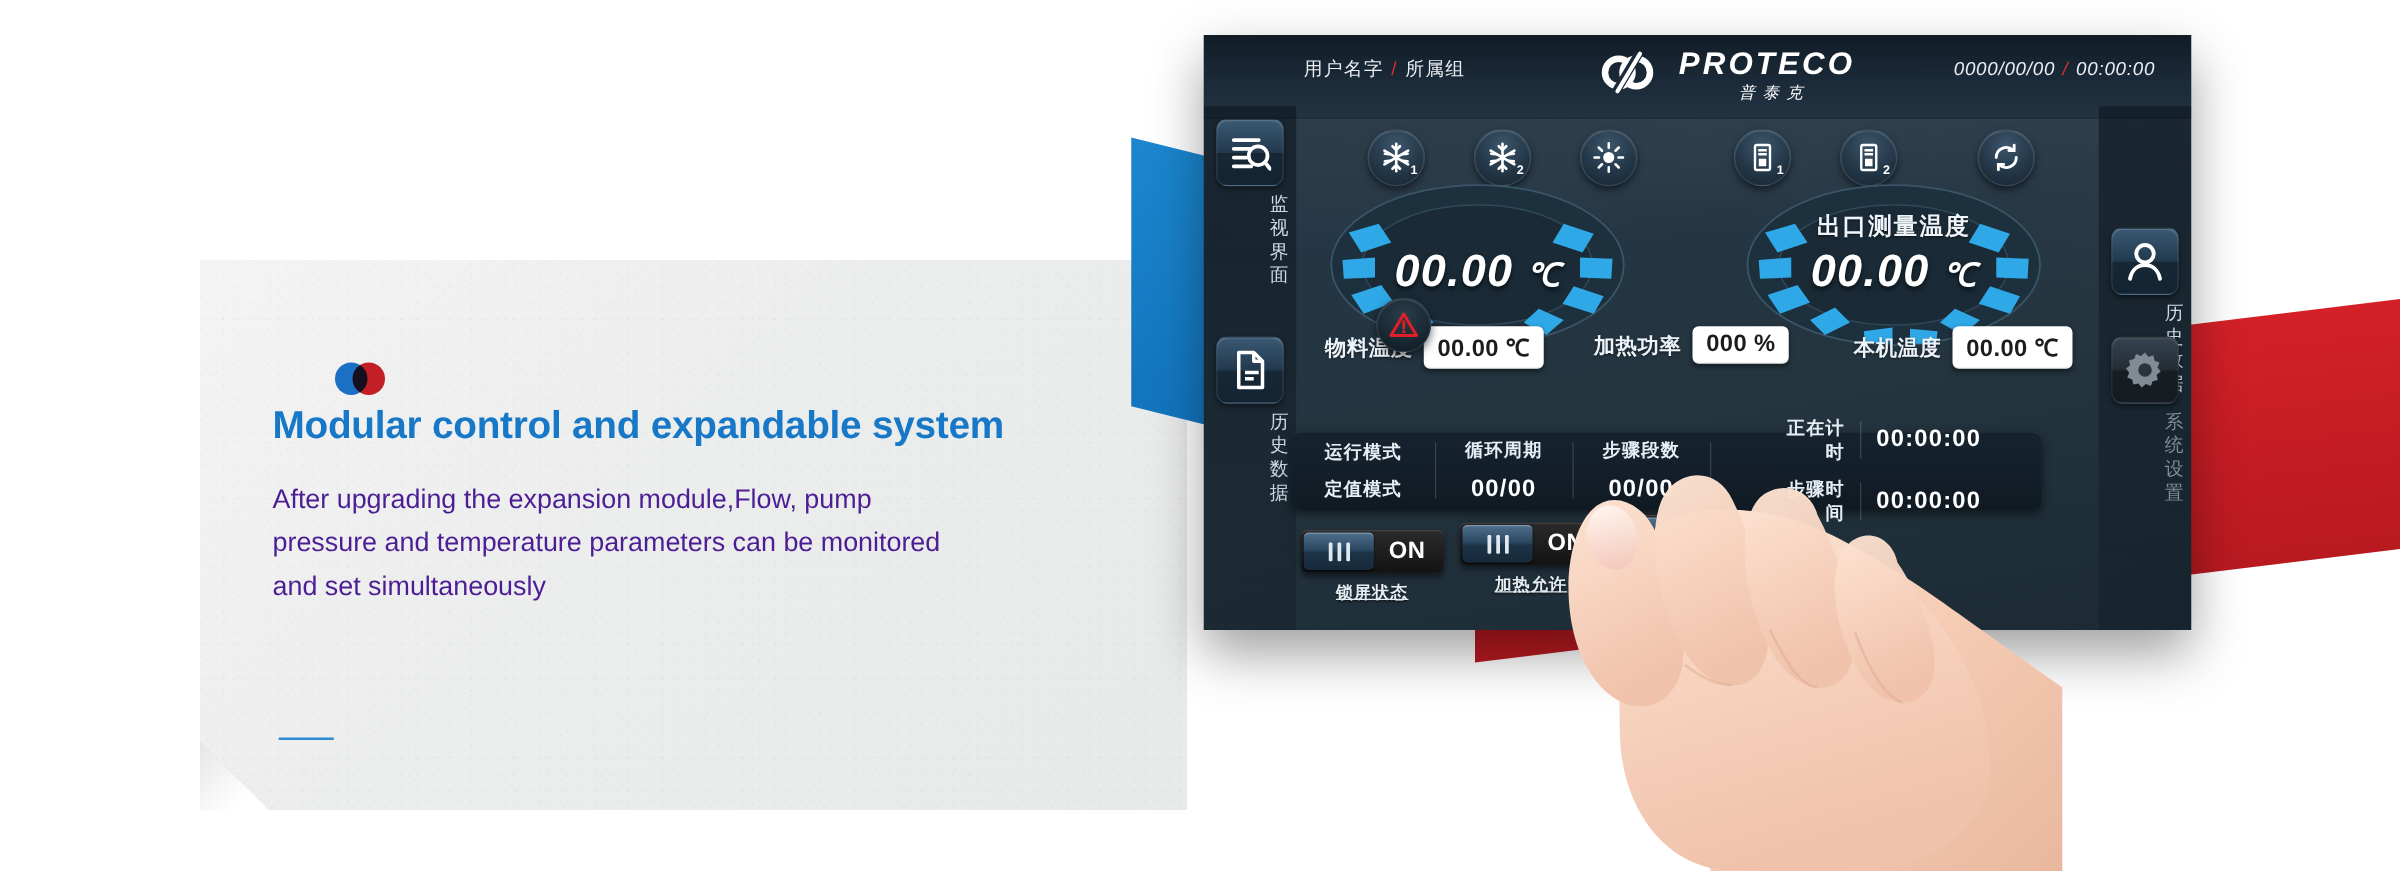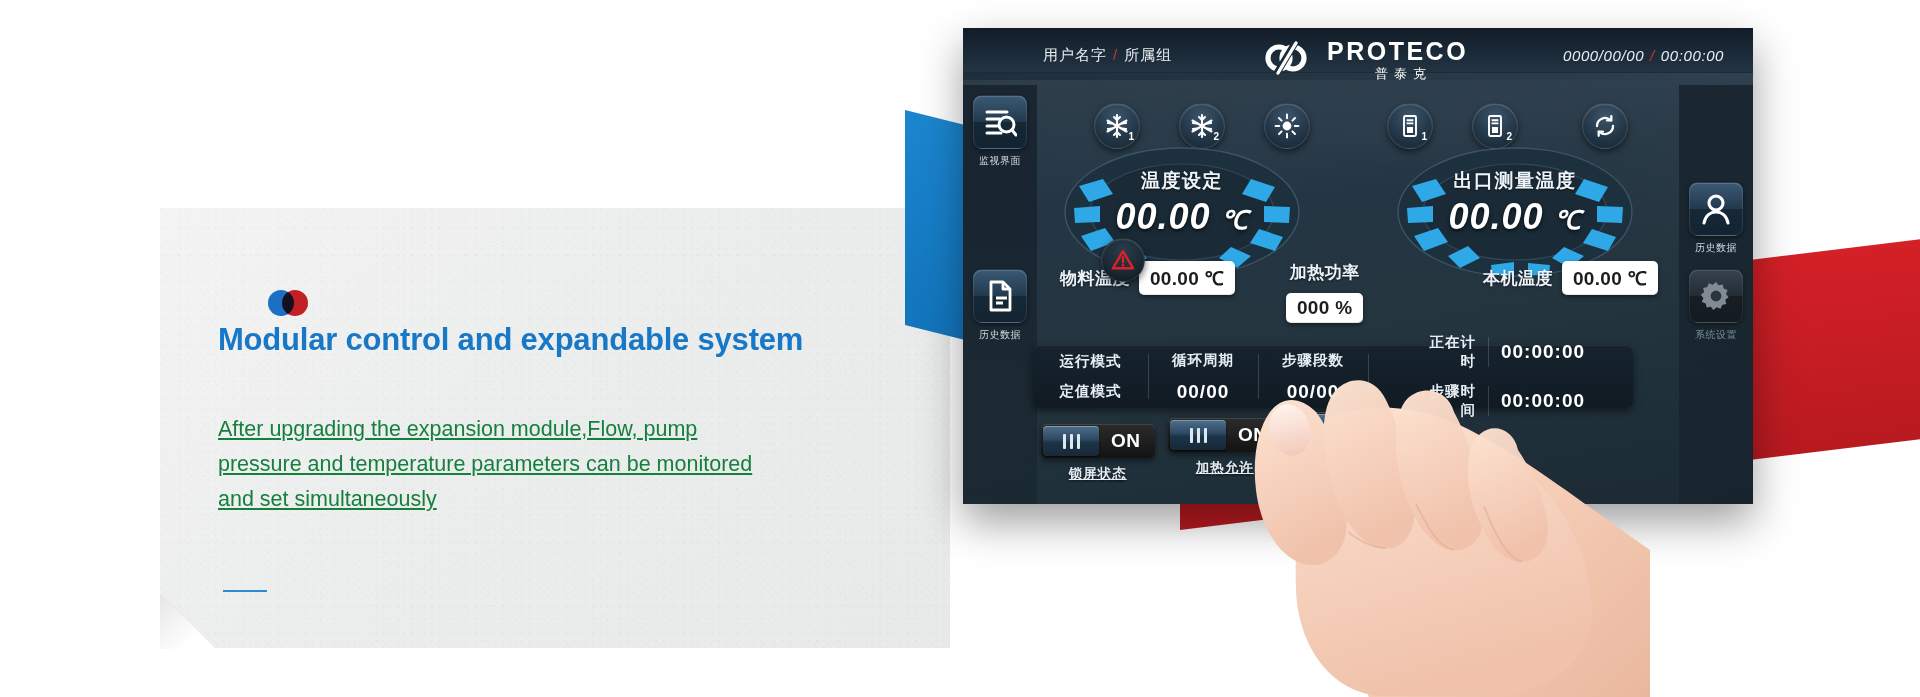--- a/index.html
+++ b/index.html
@@ -35,22 +35,22 @@
   .venn-c { position:absolute; top:0; width:26px; height:26px; border-radius:50%; }
   .venn-blue { left:0;  background:#1b6fc4; }
   .venn-red  { left:14px; background:#cf2128; mix-blend-mode:multiply; }
 
   #headline{
     position:absolute; left:218px; top:322px; width:700px;
     font-size:31px; font-weight:bold; color:#1878c8; letter-spacing:-.2px;
     white-space:nowrap;
   }
   #body-copy{
-    position:absolute; left:218px; top:412px; width:545px;
-    font-size:21.5px; line-height:35px; color:#15803d;text-decoration:underline;
+    position:absolute; left:218px; top:382px; width:545px;
+    font-size:21.5px; line-height:35px; color:#4c1d95;
   }
   #blue-rule{
     position:absolute; left:223px; top:590px; width:44px; height:2px; background:#2f8ad4;
   }
 
   
   #blue-slab{
     position:absolute; left:905px; top:110px; width:210px; height:215px;
     background:linear-gradient(180deg,#1b86cf 0%, #1275bd 100%);
     transform: skewY(14deg); transform-origin: left top; z-index:1;
@@ -81,29 +81,29 @@
     pointer-events:none;
   }
   #hmi-sheen2{
     position:absolute; left:0; top:52px; width:100%; height:230px;
     background:radial-gradient(ellipse 150% 90% at 10% 0%, rgba(255,255,255,.07), rgba(255,255,255,0) 60%);
     pointer-events:none;
   }
 
   
   #hmi-header{
-    position:absolute; left:0; top:0; width:100%; height:45px;
+    position:absolute; left:0; top:0; width:100%; height:67px;
     background:linear-gradient(180deg,#111c27 0%, #1b2a38 55%, #223341 100%);
     border-bottom:1px solid rgba(255,255,255,.06);
   }
   #user-info{
     position:absolute; left:80px; top:18px; font-size:15px; color:#e8edf2; letter-spacing:1px;
   }
   #user-info .slash{ color:#d63030; margin:0 6px; }
-  #brand{ position:absolute; left:292px; top:6px; width:250px; height:48px; }
+  #brand{ position:absolute; left:308px; top:6px; width:250px; height:48px;font-style:italic; }
   #brand-mark{ position:absolute; left:0; top:6px; width:62px; height:36px; }
   #brand-name{
     position:absolute; left:72px; top:3px; font-size:25px; font-weight:bold;
     color:#ffffff; letter-spacing:2.5px;
   }
   #brand-cn{
     position:absolute; left:120px; top:31px; font-size:13px; color:#ffffff; letter-spacing:6px;
   }
   #datetime{
     position:absolute; left:600px; top:19px; font-size:15px; color:#e9eef3;
@@ -120,21 +120,21 @@
   .nav-item{ position:absolute; width:74px; text-align:center; }
   .nav-tile{
     width:54px; height:54px; margin:0 auto; border-radius:9px;
     background:linear-gradient(180deg,#34506a 0%, #21384c 48%, #16virtual 49%, #142634 100%);
     background:linear-gradient(180deg,#3a5974 0%, #22394d 50%, #162836 51%, #132331 100%);
     border:1px solid rgba(255,255,255,.10);
     box-shadow: inset 0 1px 0 rgba(255,255,255,.16), 0 2px 4px rgba(0,0,0,.45);
     display:flex; align-items:center; justify-content:center;
   }
   .nav-tile.dim{ filter:saturate(.55) brightness(.78); }
-  .nav-label{ margin-top:5px; font-size:10px; color:#cdd8e2; letter-spacing:.5px; }
+  .nav-label{ margin-top:5px; font-size:15px; color:#cdd8e2; letter-spacing:.5px;margin-left:47px; }
   .nav-label.dim{ color:#7b8c9b; }
   .nav-tile svg{ width:34px; height:34px; }
 
   
   .status-btn{
     position:absolute; width:46px; height:46px; border-radius:50%;
     background:radial-gradient(circle at 50% 28%, #3d566c 0%, #25394a 52%, #15242f 100%);
     border:1px solid rgba(255,255,255,.12);
     box-shadow: inset 0 1px 1px rgba(255,255,255,.18), 0 3px 6px rgba(0,0,0,.5);
     display:flex; align-items:center; justify-content:center;
@@ -386,21 +386,20 @@
           <path d="M18 90 L42 82 L52 96 L28 105 Z"></path>
           <path d="M52 110 L72 100 L84 112 L64 122 Z"></path>
           <path d="M95 119 L118 116 L118 129 L96 128 Z"></path>
           <path d="M132 117 L154 119 L153 129 L132 129 Z"></path>
           <path d="M168 101 L188 110 L174 122 L156 112 Z"></path>
           <path d="M196 83 L220 91 L212 105 L187 97 Z"></path>
           <path d="M201 60 L227 61 L226 77 L201 76 Z"></path>
           <path d="M188 33 L212 41 L203 56 L179 48 Z"></path>
         </g>
       </svg>
-      <div class="gauge-title">温度设定</div>
       <div class="gauge-value">
         <span>00.00</span>
         <span class="unit">℃</span>
       </div>
     </div>
 
     <div class="gauge" style="left:433px; top:118px;">
       <svg class="gauge-ring" viewBox="0 0 238 132" preserveAspectRatio="none">
         <ellipse cx="119" cy="66" rx="117" ry="64" fill="#1d303d" stroke="#3b5568" stroke-width="1.4"></ellipse>
         <ellipse cx="119" cy="66" rx="92" ry="48" fill="#1a2b37" stroke="#31485a" stroke-width="1.2"></ellipse>
@@ -421,21 +420,21 @@
       <div class="gauge-value">
         <span>00.00</span>
         <span class="unit">℃</span>
       </div>
     </div>
 
     <div class="readout" style="left:97px; top:233px;">
       <span class="readout-label">物料温度</span>
       <span class="readout-box">00.00 ℃</span>
     </div>
-    <div class="readout" style="left:323px; top:233px;flex-direction:column;">
+    <div class="readout" style="left:312px; top:233px;">
       <span class="readout-label">加热功率</span>
       <span class="readout-box">000 %</span>
     </div>
     <div class="readout" style="left:520px; top:233px;">
       <span class="readout-label">本机温度</span>
       <span class="readout-box">00.00 ℃</span>
     </div>
   </div>
 
   <div id="alarm-btn">

